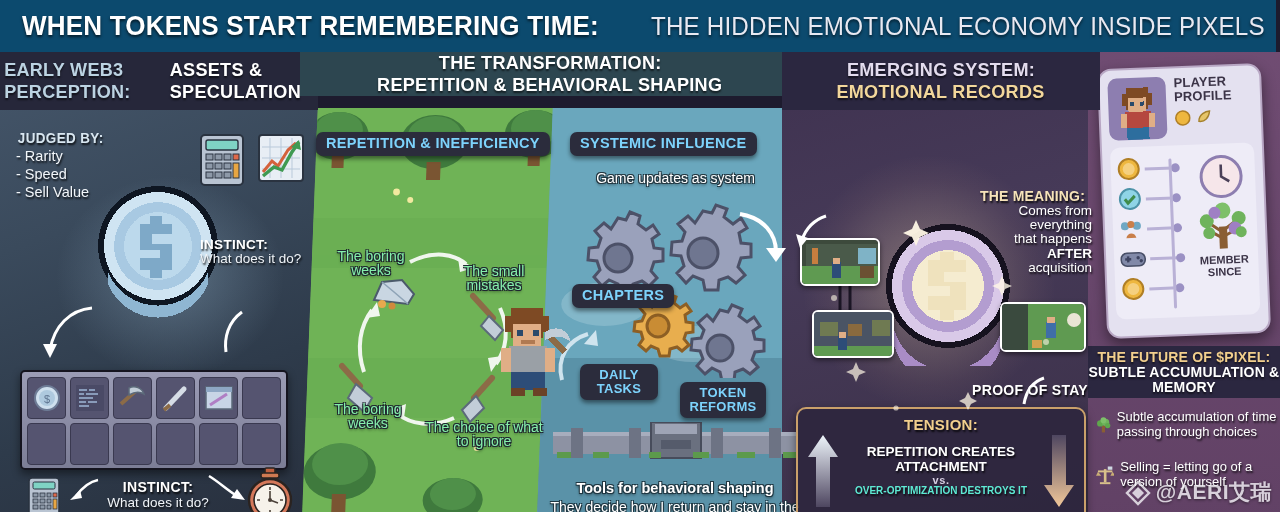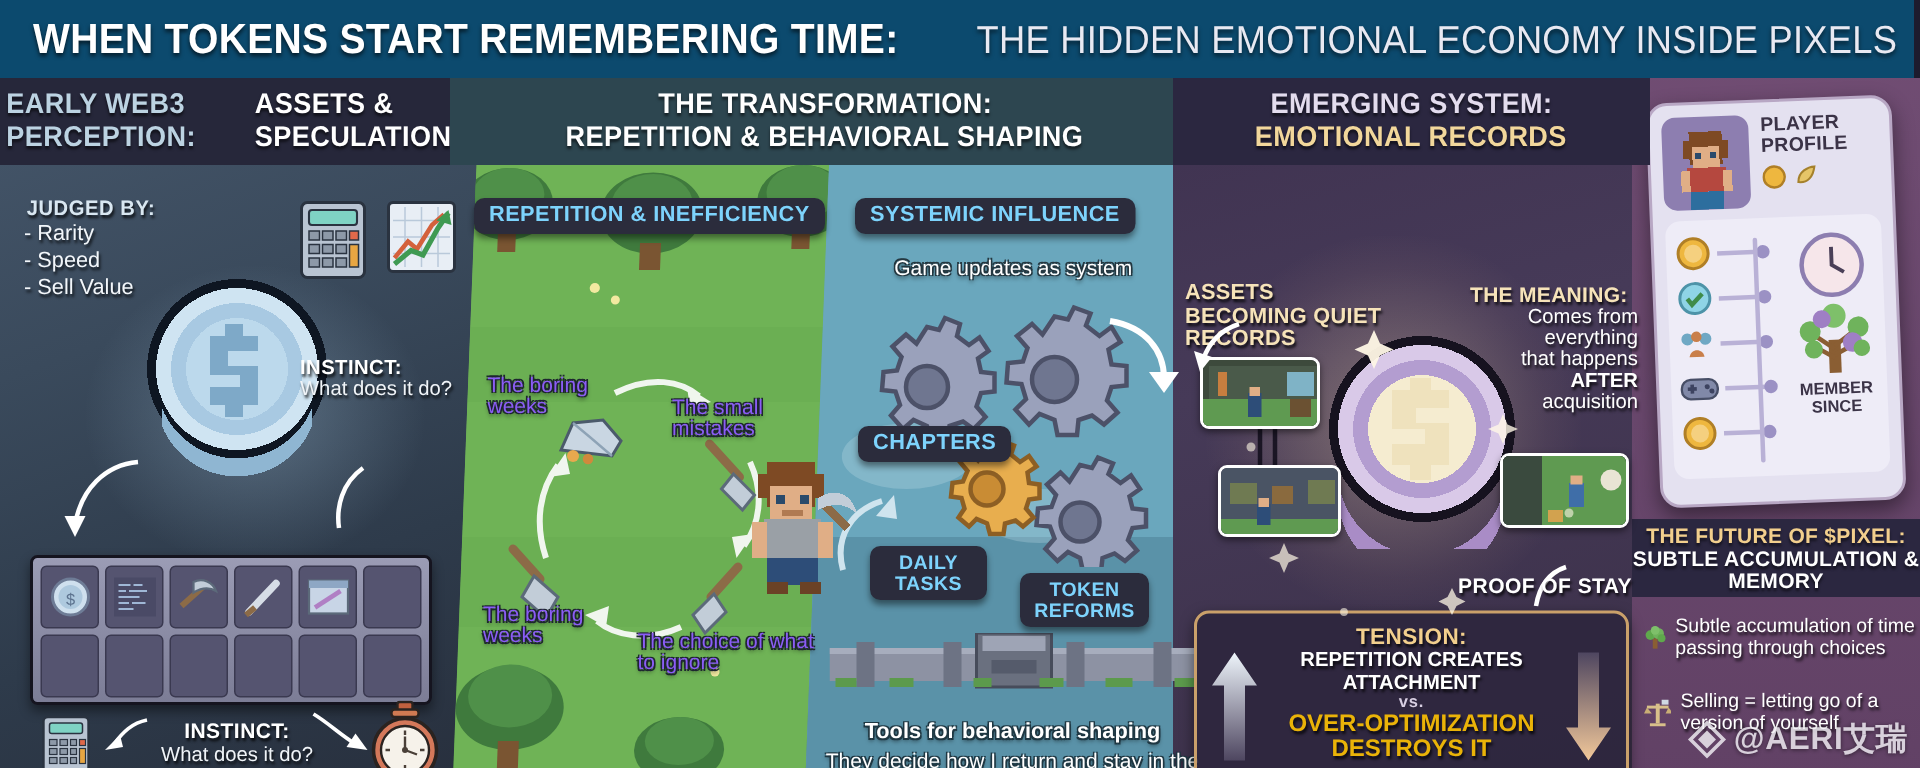--- a/index.html
+++ b/index.html
@@ -76,21 +76,21 @@
   .instinct2{ position:absolute; left:88px; top:427px; text-align:center; width:140px; z-index:7;}
   .instinct2 .h{ font-size:14px; font-weight:bold; color:#fff; letter-spacing:.3px;
                  text-shadow:1px 2px 2px rgba(0,0,0,.85); }
   .instinct2 .b{ font-size:13.5px; color:#f0f4f8; text-shadow:1px 2px 2px rgba(0,0,0,.85); }
   .calc-sm{ position:absolute; left:28px; top:425px; z-index:7;}
   .stopwatch{ position:absolute; right:22px; top:415px; z-index:7;}
 
   
   #col2{ left:300px; width:500px; }
   #col2 .hdr{
-    position:absolute; left:0; top:0; width:100%; height:58px;
+    position:absolute; left:0; top:0; width:100%; height:44px;
     background:#2d4650; display:flex; flex-direction:column;
     align-items:center; justify-content:center; z-index:9;
   }
   #col2 .hdr .hdr-l1,#col2 .hdr .hdr-l2{ color:#ffffff; }
 
   .grasspanel{ position:absolute; left:10px; top:56px; width:245px; height:404px;
     background:linear-gradient(180deg,#6fb356 0%,#74b85b 45%,#5fa64b 100%);
     transform:skewX(-2.2deg);
   }
   .bluepanel{ position:absolute; left:245px; top:56px; width:255px; height:404px;
@@ -99,23 +99,23 @@
   }
 
   .chip{
     display:inline-block; background:#2b2c3c; color:#7dd3fc; font-weight:bold;
     border-radius:7px; padding:4px 10px; font-size:14.5px; letter-spacing:.3px;
     box-shadow:0 3px 4px rgba(0,0,0,.45); text-align:center; line-height:1.08;
   }
   .chip-sm{ font-size:13px; padding:4px 9px; }
 
   .c2-rep-chip{ position:absolute; left:16px; top:80px; z-index:12;}
-  .lbl{ position:absolute; font-size:14px; color:#8b5cf6; line-height:1.03;
+  .lbl{ position:absolute; font-size:14px; color:#86efac; line-height:1.03;
         text-shadow:1px 1px 0 #1e2630, -1px 1px 0 #1e2630, 1px -1px 0 #1e2630, -1px -1px 0 #1e2630, 0 2px 3px rgba(0,0,0,.6);
-        z-index:13; }
+        z-index:13; text-align:center;}
   .boring1{ left:25px; top:197px; width:92px;}
   .small-mist{ left:148px; top:212px; width:92px;}
   .boring2{ left:22px; top:350px; width:92px;}
   .choice{ left:125px; top:368px; width:118px;}
 
   .hero{ position:absolute; left:185px; top:248px; z-index:14;}
 
   .c2-sys-chip{ position:absolute; left:270px; top:80px; z-index:12;}
   .sys-sub{ position:absolute; left:258px; top:118px; width:235px; text-align:center;
             font-size:14px; color:#ffffff; z-index:13;
@@ -167,21 +167,21 @@
           letter-spacing:.3px; z-index:14; text-shadow:1px 2px 2px rgba(0,0,0,.85);}
 
   .tension{ position:absolute; left:14px; top:355px; width:290px; height:148px; z-index:13;
             background:rgba(46,38,62,.92); border:2px solid #caa06a; border-radius:10px;
             padding:7px 8px 6px; box-shadow:0 4px 9px rgba(0,0,0,.5); }
   .tension .t{ text-align:center; font-size:15px; font-weight:bold; color:#f2cf8d; letter-spacing:.3px;
                text-shadow:1px 2px 2px rgba(0,0,0,.8);}
   .tension .l1{ text-align:center; font-size:13.5px; font-weight:bold; color:#ffffff; line-height:1.07;
                 text-shadow:1px 2px 2px rgba(0,0,0,.8);}
   .tension .vs{ text-align:center; font-size:11px; font-weight:bold; color:#d8cfe2; letter-spacing:.6px;}
-  .tension .l2{ text-align:center; font-size:16px; font-weight:bold; color:#eab308; line-height:1.07;
+  .tension .l2{ text-align:center; font-size:10px; font-weight:bold; color:#5eead4; line-height:1.07;
                 text-shadow:1px 2px 2px rgba(0,0,0,.8);}
   .tension-body{ display:flex; align-items:center; justify-content:center; gap:6px; }
   .tension-mid{ flex:1; }
 
   
   #col4{ left:1088px; width:192px; background:#6b4a6e; }
   #col4::after{ content:""; position:absolute; inset:0;
      background:linear-gradient(180deg, rgba(120,80,122,.35), rgba(80,50,86,.35)); }
   .phone{ position:absolute; left:14px; top:14px; width:164px; height:270px;
           background:#e4e1f0; border:2px solid #b8a7c4; border-radius:14px; z-index:6;
@@ -589,21 +589,20 @@
   </div>
 
   <div class="col" id="col3">
     <div class="glow3"></div>
 
     <div class="hdr">
       <div class="hdr-l1">EMERGING SYSTEM:</div>
       <div class="hdr-l2">EMOTIONAL RECORDS</div>
     </div>
 
-    <div class="assets-t">ASSETS BECOMING QUIET RECORDS</div>
 
     <div class="meaning">
       <div class="h">THE MEANING:</div>
       <div class="b">Comes from</div>
       <div class="b">everything</div>
       <div class="b">that happens</div>
       <div class="b" style="font-weight:bold">AFTER</div>
       <div class="b">acquisition</div>
     </div>
 

